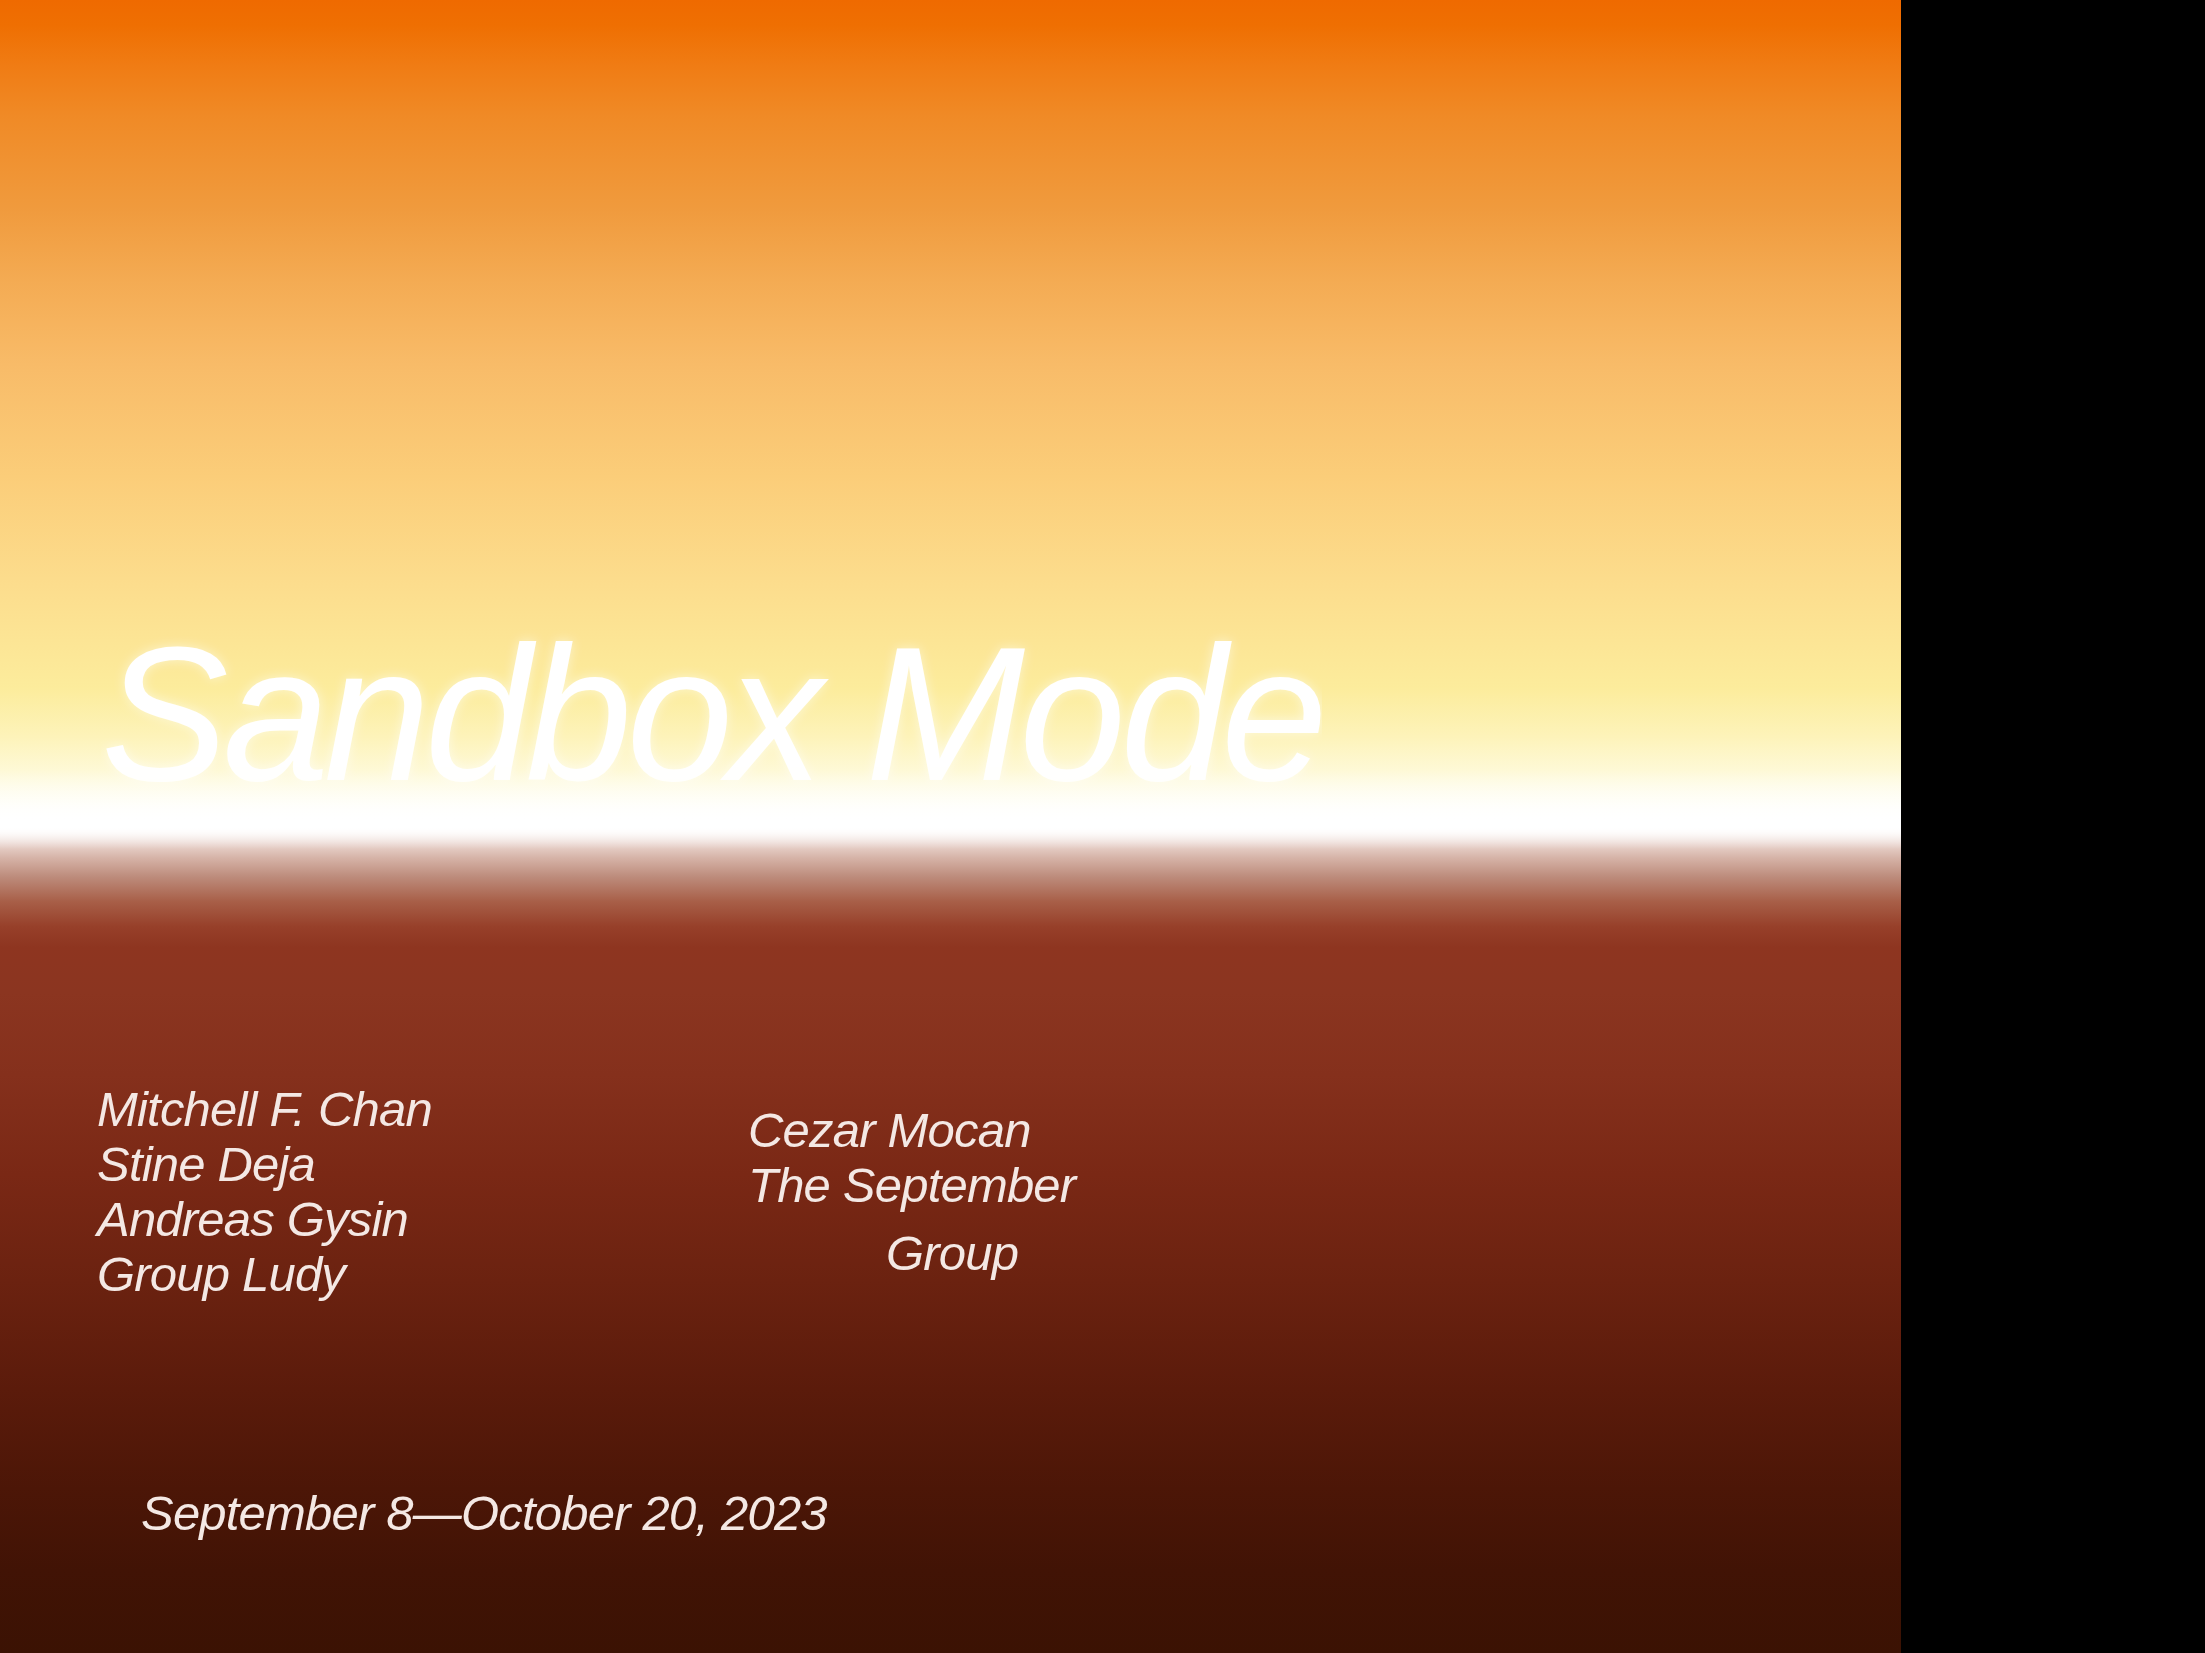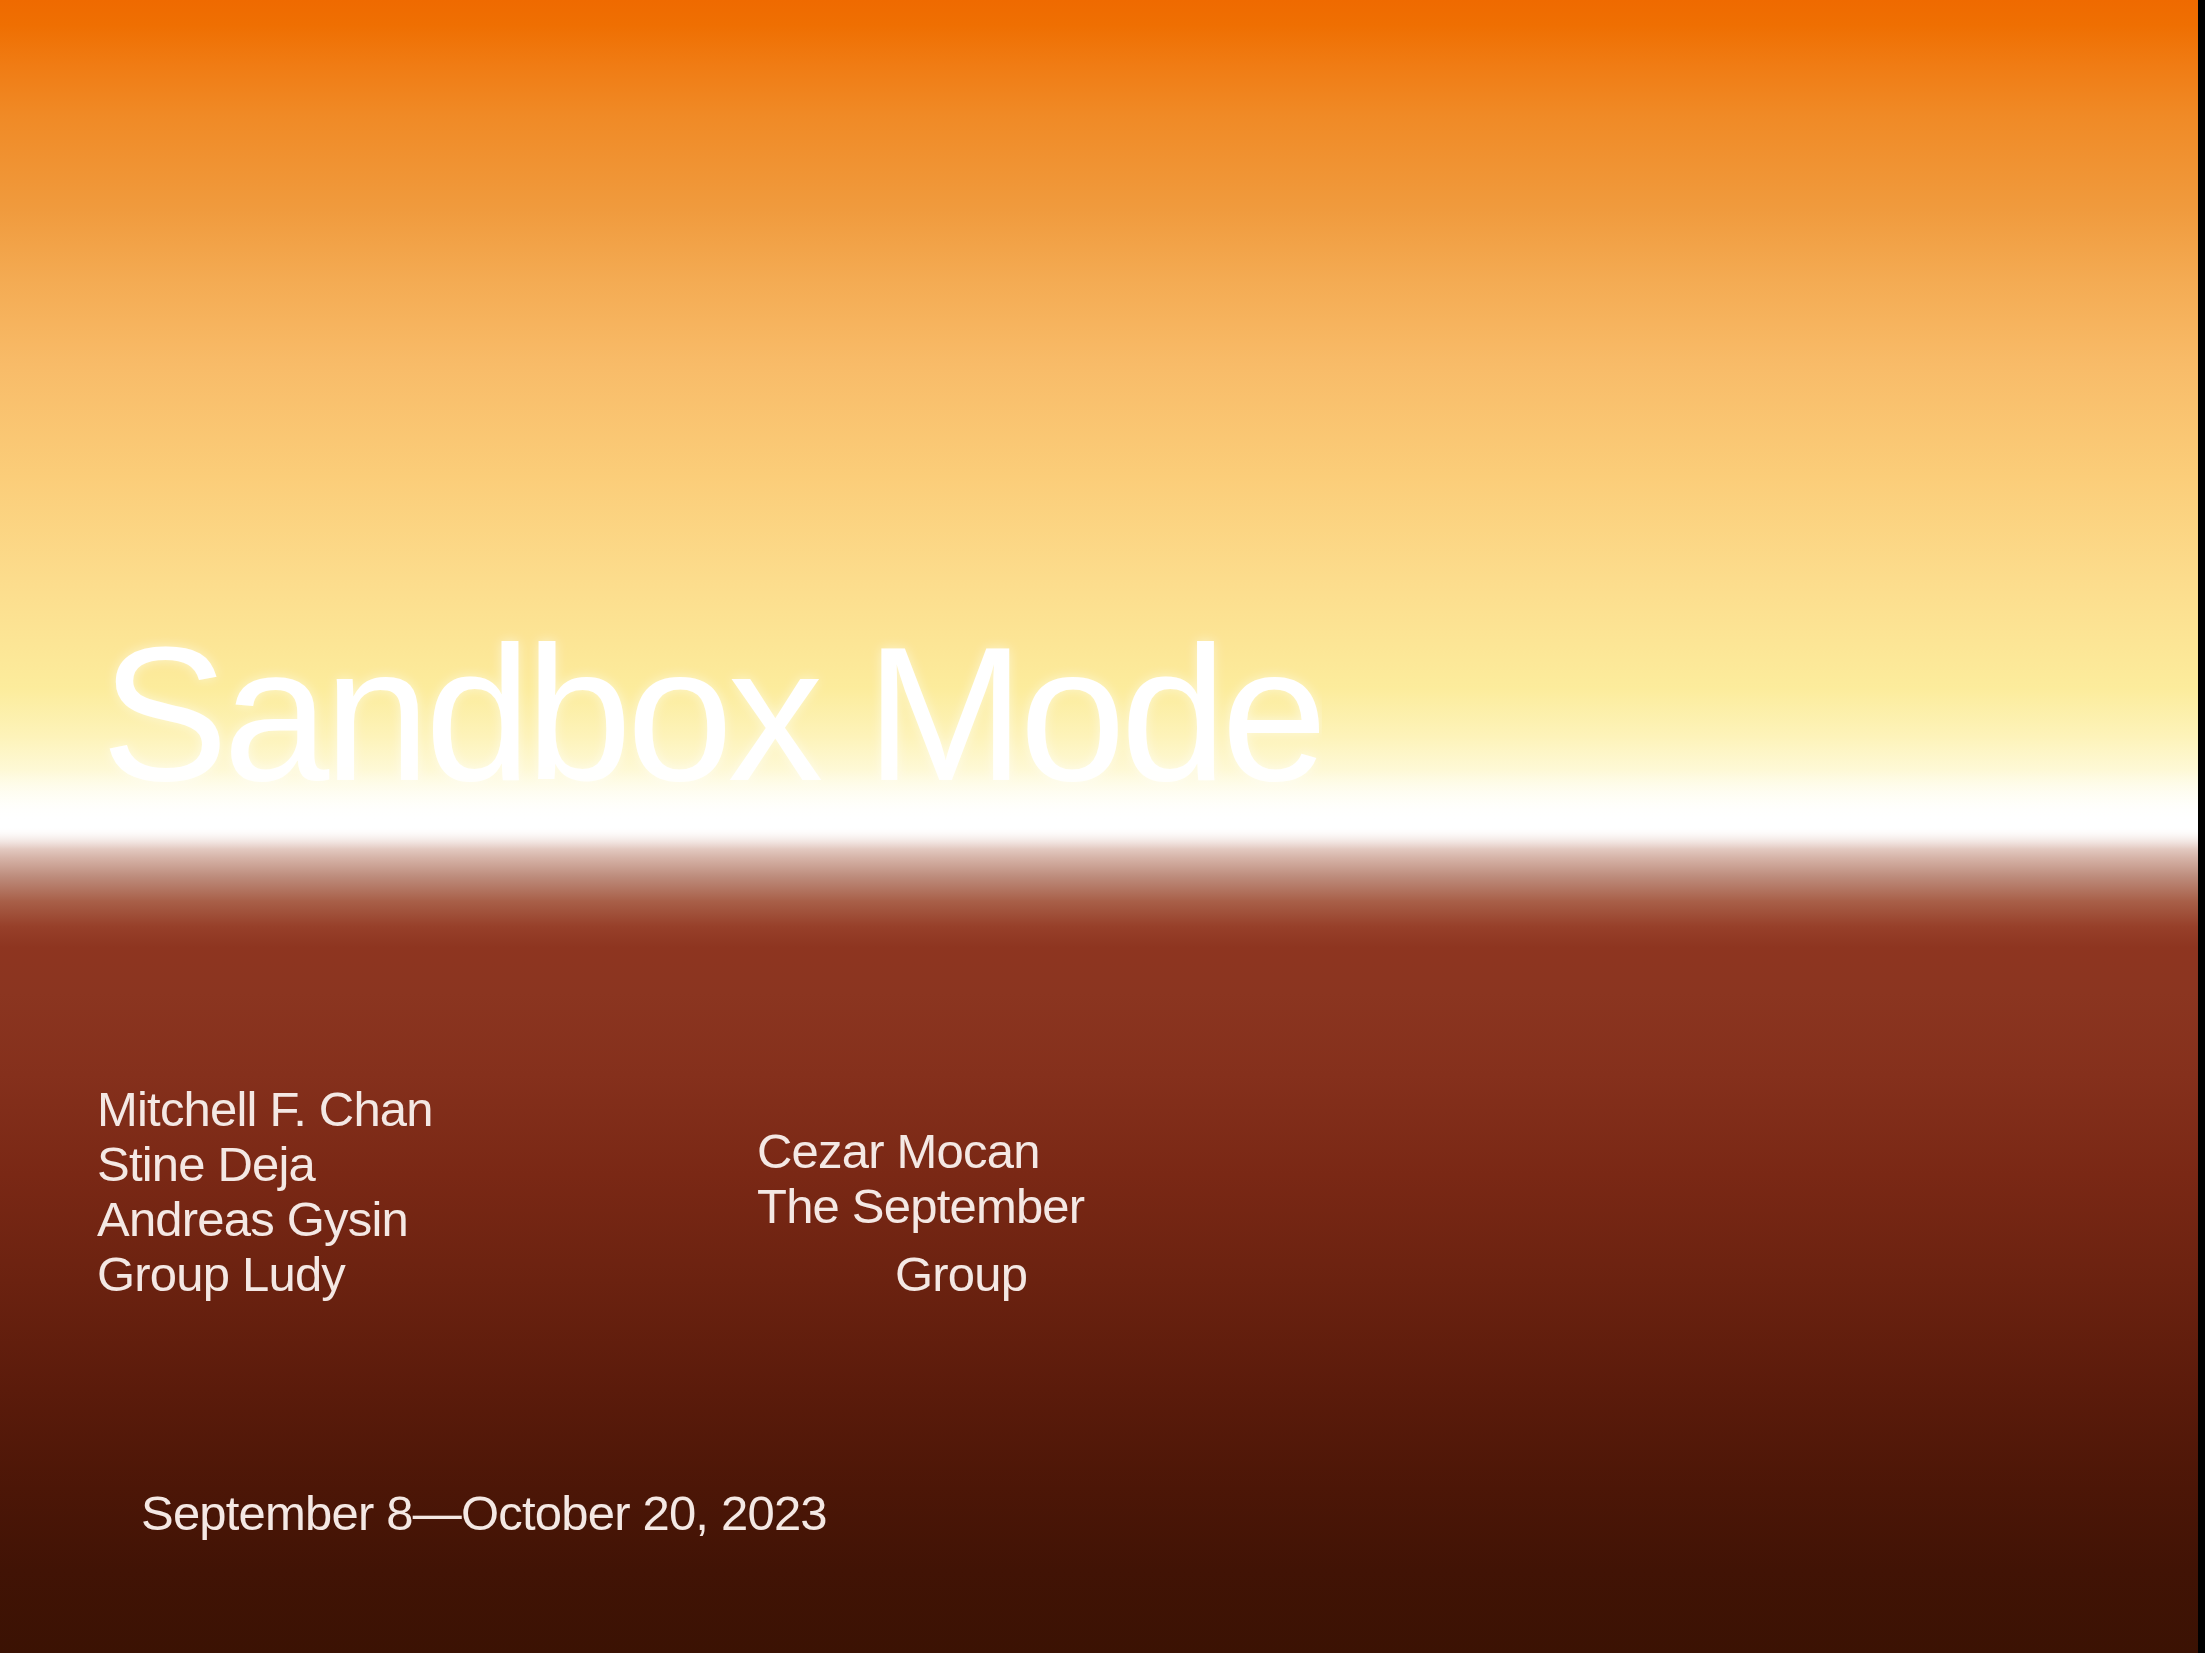--- a/index.html
+++ b/index.html
@@ -7,24 +7,25 @@
     padding: 0;
     background: #000;
   }
   body {
     font-family: "Liberation Sans", sans-serif;
   }
 
   
   #poster {
     position: relative;
-    width: 2198px;
+    width: 1901px;
     height: 1654px;
     overflow: hidden;
     background: #a16207;
+    font-style: italic;
     -webkit-font-smoothing: antialiased;
   }
 
   
   .sky {
     position: absolute;
     left: 0;
     top: 0;
     width: 100%;
     height: 827px;
@@ -130,22 +131,22 @@
     text-shadow: 0 0 11.6px rgba(255,255,255,0.55);
   }
 
   
   .credits {
     position: absolute;
     left: 97px;
     top: 1082px;
     display: flex;
     flex-direction: row;
-    align-items: flex-end;
-    gap: 17px;
+    align-items: center;
+    gap: 8px;
   }
   .col {
     display: flex;
     flex-direction: column;
   }
   .col-left  { width: 643px; }
   .col-right { width: 688px; }
 
   .name {
     font-family: "Liberation Sans", sans-serif;

